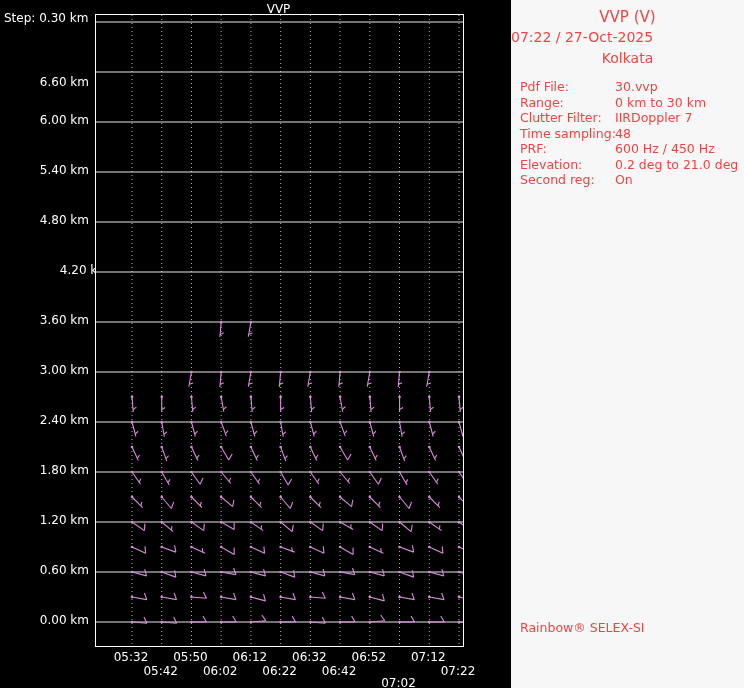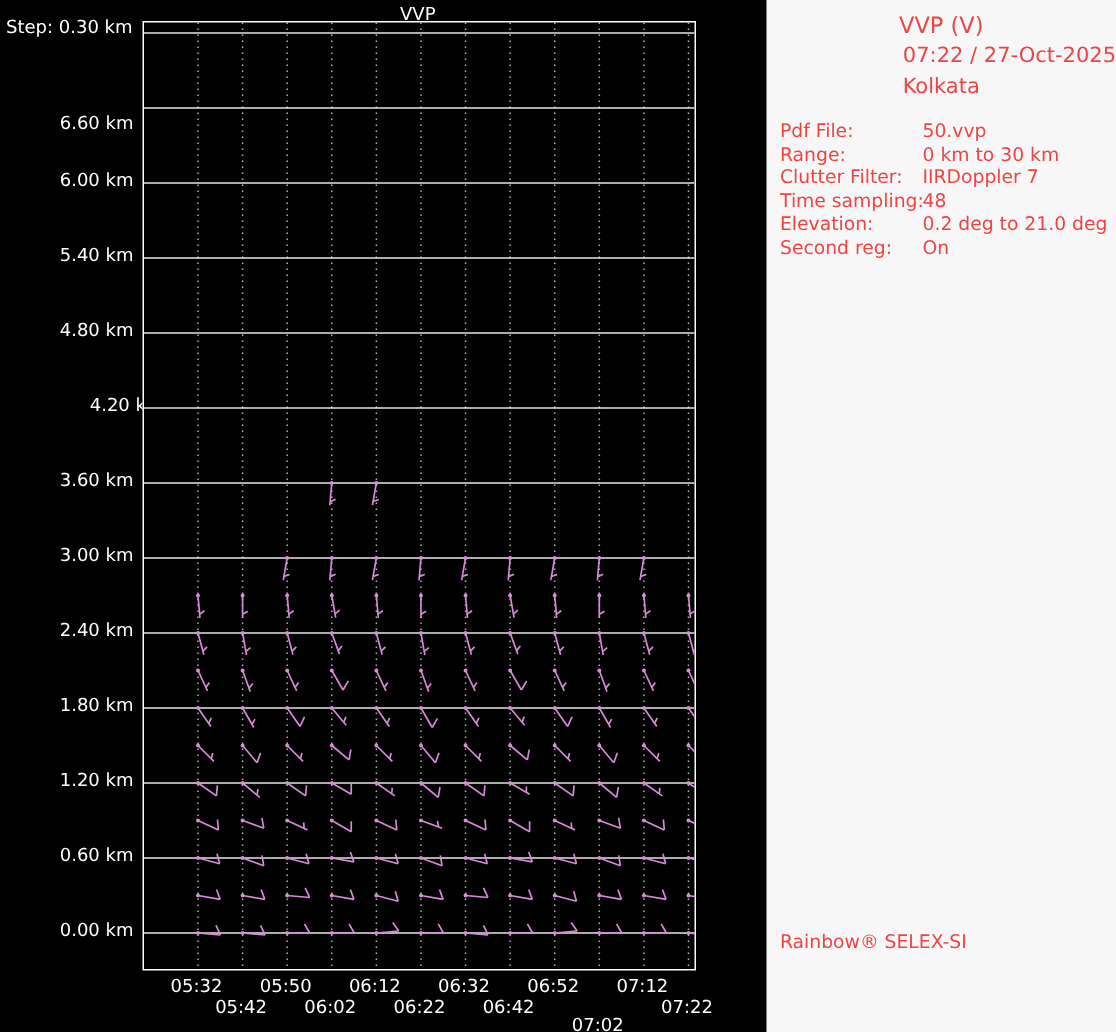--- a/index.html
+++ b/index.html
@@ -30,21 +30,21 @@
   #x-labels span{
     position:absolute;color:#fff;font-size:12px;white-space:nowrap;
     transform:translateX(-50%);
   }
   
   .panel{
     position:absolute;left:511px;top:0;width:233px;height:688px;
     background:#f7f7f7;color:#ef4444;
   }
   .panel-title{margin-top:8px;text-align:center;font-size:15px;}
-  .panel-dt{margin-top:3px;text-align:right;font-size:14px;}
+  .panel-dt{margin-top:3px;text-align:left;font-size:14px;}
   .panel-station{margin-top:5px;text-align:center;font-size:14px;}
   .info{margin:13px 0 16px 9px;font-size:12.5px;line-height:15.5px;}
   .info-row{display:flex;white-space:nowrap;}
   .info-label{width:95px;flex:none;}
   .panel-footer{position:absolute;left:9px;top:620px;font-size:12.5px;}
 </style>
 </head>
 <body>
 
 <div class="plot-title">VVP</div>
@@ -765,35 +765,39 @@
     <span style="left: 362.997px; top: 14px;">07:22</span>
   </div>
 
 <div class="panel">
   <div class="panel-title">VVP (V)</div>
   <div class="panel-dt">07:22 / 27-Oct-2025</div>
   <div class="panel-station">Kolkata</div>
   <div class="info" id="info-list">
       <div class="info-row">
         <span class="info-label">Pdf File:</span>
-        <span>50.vvp</span>
+        <span>30.vvp</span>
       </div>
       <div class="info-row">
         <span class="info-label">Range:</span>
         <span>0 km to 30 km</span>
       </div>
       <div class="info-row">
         <span class="info-label">Clutter Filter:</span>
         <span>IIRDoppler 7</span>
       </div>
       <div class="info-row">
         <span class="info-label">Time sampling:</span>
         <span>48</span>
       </div>
       <div class="info-row">
+        <span class="info-label">PRF:</span>
+        <span>600 Hz / 450 Hz</span>
+      </div>
+      <div class="info-row">
         <span class="info-label">Elevation:</span>
         <span>0.2 deg to 21.0 deg</span>
       </div>
       <div class="info-row">
         <span class="info-label">Second reg:</span>
         <span>On</span>
       </div>
     </div>
   <div class="panel-footer">Rainbow® SELEX-SI</div>
 </div>

